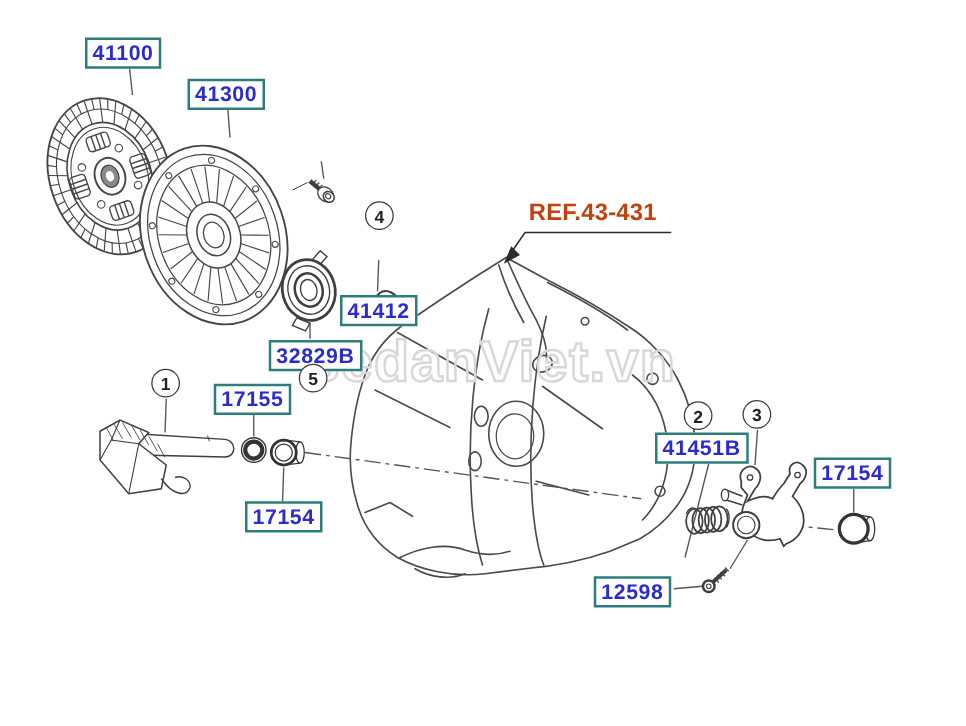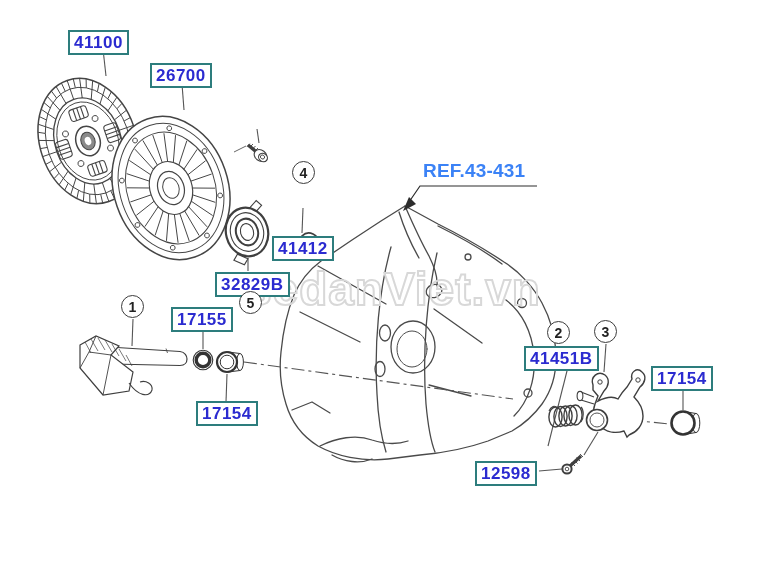--- a/index.html
+++ b/index.html
@@ -9,21 +9,21 @@
   .watermark{position:absolute;left:246px;top:262px;font-size:46px;font-weight:bold;
              letter-spacing:1px;color:rgba(255,255,255,0);
              -webkit-text-stroke:2px #d8d8d8;pointer-events:none;white-space:nowrap;}
   .plabel{position:absolute;border:2px solid #2d7d7d;background:#fff;color:#2b2bd0;
           font-weight:bold;font-size:17px;line-height:1;padding:2px 4px;
           letter-spacing:.5px;text-align:center;cursor:pointer;white-space:nowrap;}
   .callout{position:absolute;width:21px;height:21px;border:1.7px solid #3c3c3c;border-radius:50%;
            background:#fff;color:#222;font-size:14px;font-weight:bold;
            display:flex;align-items:center;justify-content:center;line-height:1;}
   .reflink{position:absolute;left:423px;top:160px;font-size:19px;font-weight:bold;
-           color:#3b82f6;letter-spacing:.2px;cursor:pointer;white-space:nowrap;}
+           color:#c2410c;letter-spacing:.2px;cursor:pointer;white-space:nowrap;}
 </style>
 </head>
 <body>
 
 <div id="stage">
 
   <svg id="art" width="773" height="581" viewBox="0 0 773 581">
 
     <g stroke="#4a4a4a" stroke-width="1.3" fill="none" stroke-linecap="round" stroke-linejoin="round">
       <path fill="#fff" d="M405,206 L438,224 C458,234 486,250 504,262 C520,272 534,288 542,303
@@ -281,21 +281,21 @@
     <g stroke="#333" fill="none">
       <path d="M684,411.5 L696,413.5 M684,434.5 L696,432.5" stroke-width="1"></path>
       <ellipse cx="696" cy="423" rx="3.8" ry="9.6" stroke-width="1"></ellipse>
       <circle cx="683" cy="423" r="11.5" stroke-width="2.6" fill="#fff"></circle>
     </g>
   </svg>
 
   <div class="watermark">sedanViet.vn</div>
 
   <div class="plabel" style="left:68px;top:30px;">41100</div>
-  <div class="plabel" style="left:150px;top:63px;">26700</div>
+  <div class="plabel" style="left:150px;top:63px;">41300</div>
   <div class="plabel" style="left:272px;top:188px;margin-top:48px;">41412</div>
   <div class="plabel" style="left:215px;top:272px;">32829B</div>
   <div class="plabel" style="left:171px;top:307px;">17155</div>
   <div class="plabel" style="left:196px;top:401px;">17154</div>
   <div class="plabel" style="left:524px;top:346px;">41451B</div>
   <div class="plabel" style="left:651px;top:366px;">17154</div>
   <div class="plabel" style="left:475px;top:461px;">12598</div>
 
   <div class="reflink">REF.43-431</div>
 

